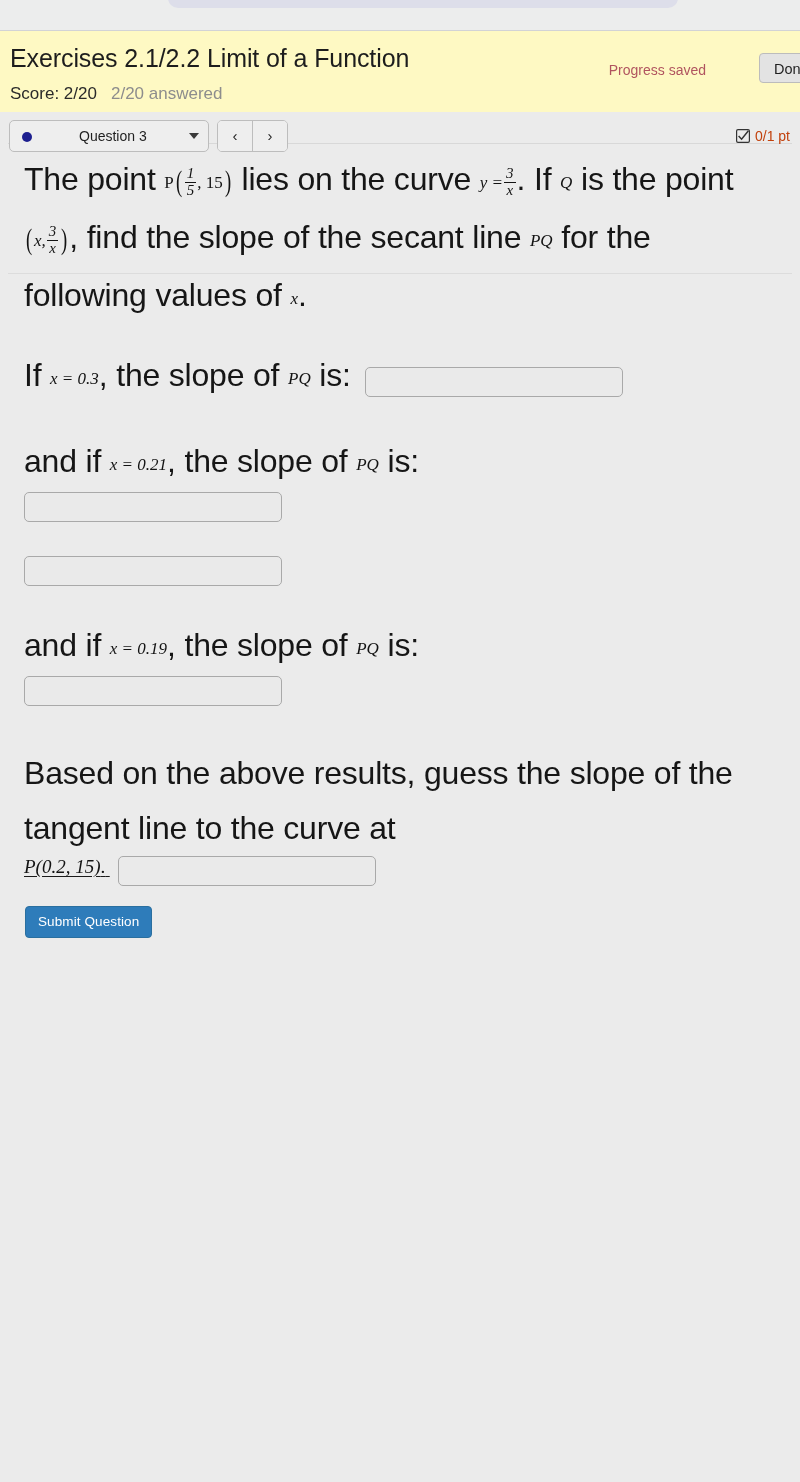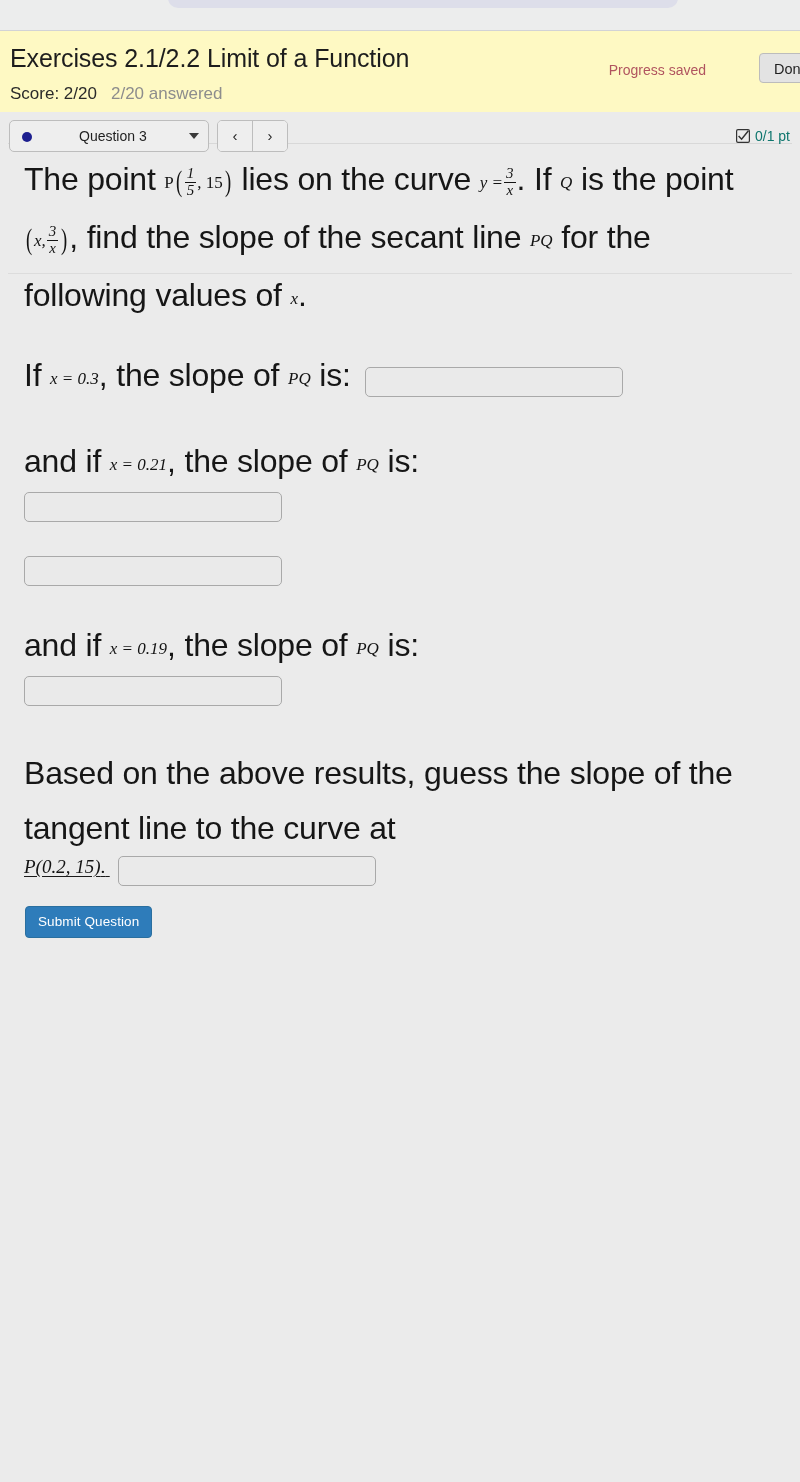--- a/index.html
+++ b/index.html
@@ -164,21 +164,21 @@
     color: #222;
     background: #eeeeee;
   }
   .navbtn + .navbtn { border-left: 1px solid #bdbdbd; }
 
   .points {
     position: absolute;
     right: 10px;
     top: 14px;
     font-size: 14px;
-    color: #0f766e;
+    color: #c2410c;
     white-space: nowrap;
     display: flex;
     align-items: center;
     gap: 5px;
   }
   .points svg { display: block; }
   .navbar-rule {
     position: absolute;
     left: 8px;
     top: 159px;

